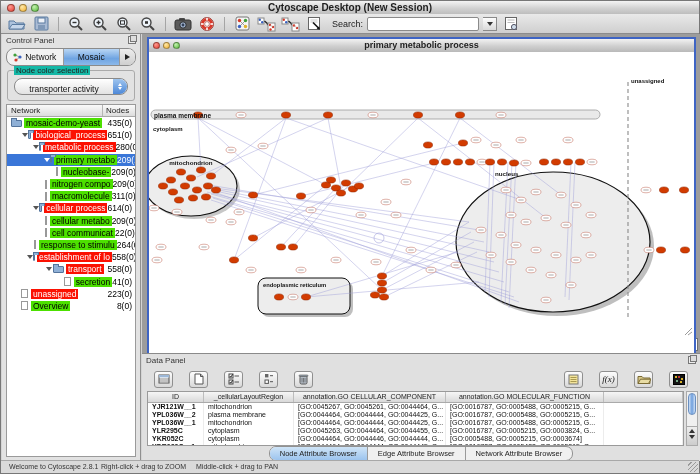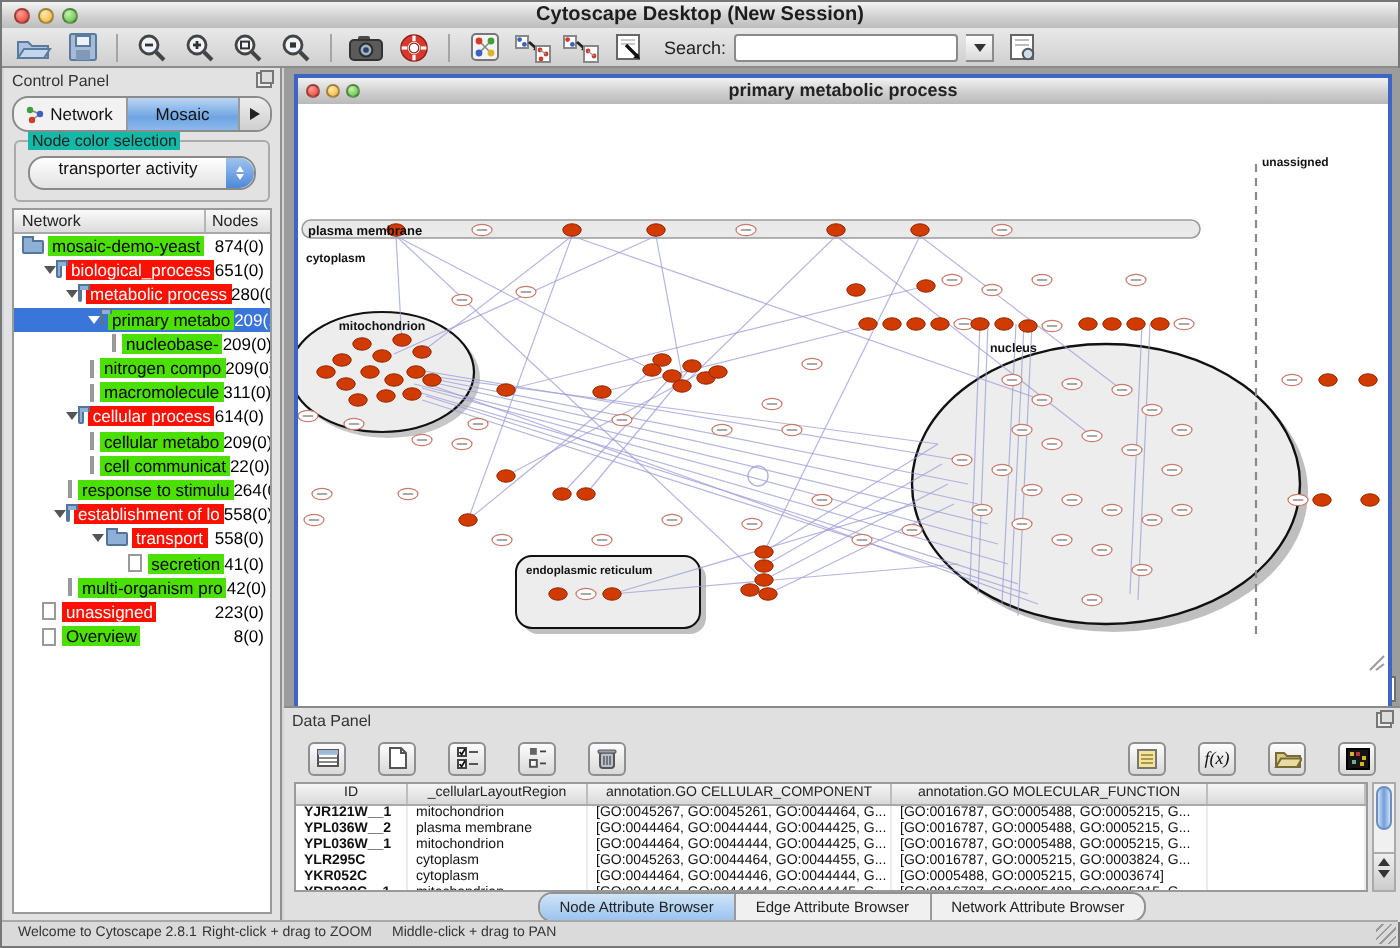--- a/index.html
+++ b/index.html
@@ -35,21 +35,21 @@
   .floatico{position:absolute;right:4px;top:2px;width:8px;height:8px;border:1px solid #777;background:#eee;box-sizing:border-box;}
   .floatico:after{content:"";position:absolute;right:-2px;top:-2px;width:5px;height:5px;border:1px solid #777;background:#ddd;}
   .tabpill{margin:1px 4px 3px;height:16px;display:flex;border:1px solid #8b8b8b;border-radius:8px;overflow:hidden;background:#f2f2f2;}
   .tabseg{flex:1;display:flex;align-items:center;justify-content:center;gap:3px;font-size:8.5px;color:#111;border-right:1px solid #9a9a9a;}
   .tabseg.sel{background:linear-gradient(#b9d6f4,#6fa4e2 60%,#8cb9ea);}
   .tabarrow{width:15px;display:flex;align-items:center;justify-content:center;background:linear-gradient(#ededed,#cfcfcf);}
   .tabarrow:after{content:"";border-top:3.5px solid transparent;border-bottom:3.5px solid transparent;border-left:5px solid #222;}
   .gbox{margin:4px 5px 0;border:1px solid #aaa;border-radius:3px;position:relative;padding:7px 6px 5px;}
   .gleg{position:absolute;top:-5px;left:6px;background:#14b8a6;font-size:8px;color:#222;padding:0 2px;}
   .combo{height:15px;border:1px solid #8a8a8a;border-radius:8px;background:linear-gradient(#fff,#e2e2e2);
-    display:flex;align-items:flex-start;position:relative;}
+    display:flex;align-items:flex-end;position:relative;}
   .combo .cval{flex:1;text-align:center;font-size:8.5px;color:#111;}
   .combo .stepper{width:14px;height:15px;border-radius:0 8px 8px 0;background:linear-gradient(#9ec4ee,#4d88d8);
     display:flex;flex-direction:column;align-items:center;justify-content:center;gap:1px;}
   .stepper i{display:block;width:0;height:0;border-left:2.5px solid transparent;border-right:2.5px solid transparent;}
   .stepper .up{border-bottom:3px solid #fff;}  .stepper .dn{border-top:3px solid #fff;}
   .chkrow{display:flex;align-items:center;gap:4px;margin:6px 0 4px 10px;}
   .chk{width:10px;height:10px;border-radius:2px;border:1px solid #2a5ca8;
     background:linear-gradient(#7fb0ea,#3d7fd4);color:#fff;font-size:9px;line-height:9px;text-align:center;font-weight:bold;}
   .chklbl{font-size:8.5px;color:#111;}
   .treewrap{position:absolute;left:4px;right:4px;top:70px;bottom:4px;border:1px solid #9a9a9a;background:#fff;overflow:hidden;}
@@ -298,21 +298,21 @@
     </div>
     <div class="treewrap">
       <div class="thead">
         <div class="c1">Network</div>
         <div class="c2">Nodes</div>
       </div>
       <div id="tree-rows">
           <div class="trow" style="padding-left: 4px;">
             <span class="fold"></span>
             <span class="chip green">mosaic-demo-yeast</span>
-            <span class="val">874(0)</span>
+            <span class="val">435(0)</span>
           </div>
           <div class="trow" style="padding-left: 15px;">
             <span class="arrw">
               <i></i>
             </span>
             <span class="fold"></span>
             <span class="chip red">biological_process</span>
             <span class="val">651(0)</span>
           </div>
           <div class="trow" style="padding-left: 26px;">
@@ -389,26 +389,20 @@
             </span>
             <span class="fold"></span>
             <span class="chip red">transport</span>
             <span class="val">558(0)</span>
           </div>
           <div class="trow" style="padding-left: 48px;">
             <span class="spc"></span>
             <span class="filei"></span>
             <span class="chip green">secretion</span>
             <span class="val">41(0)</span>
-          </div>
-          <div class="trow" style="padding-left: 26px;">
-            <span class="spc"></span>
-            <span class="filei"></span>
-            <span class="chip green">multi-organism pro</span>
-            <span class="val">42(0)</span>
           </div>
           <div class="trow" style="padding-left: 4px;">
             <span class="spc"></span>
             <span class="filei"></span>
             <span class="chip red">unassigned</span>
             <span class="val">223(0)</span>
           </div>
           <div class="trow" style="padding-left: 4px;">
             <span class="spc"></span>
             <span class="filei"></span>

